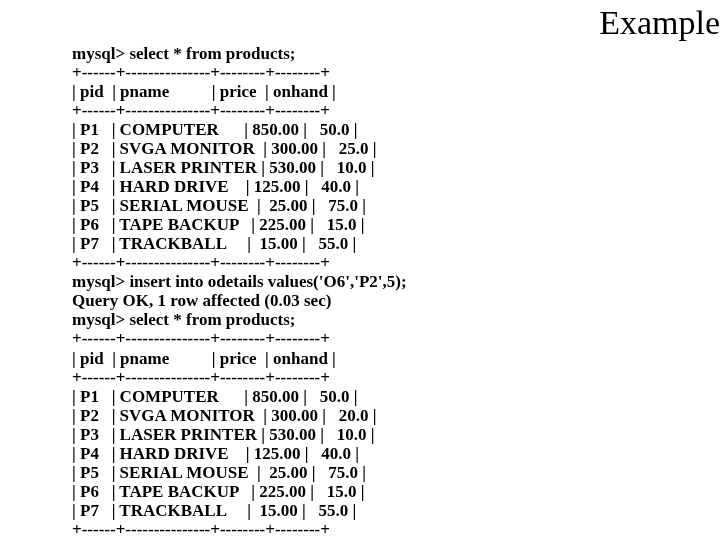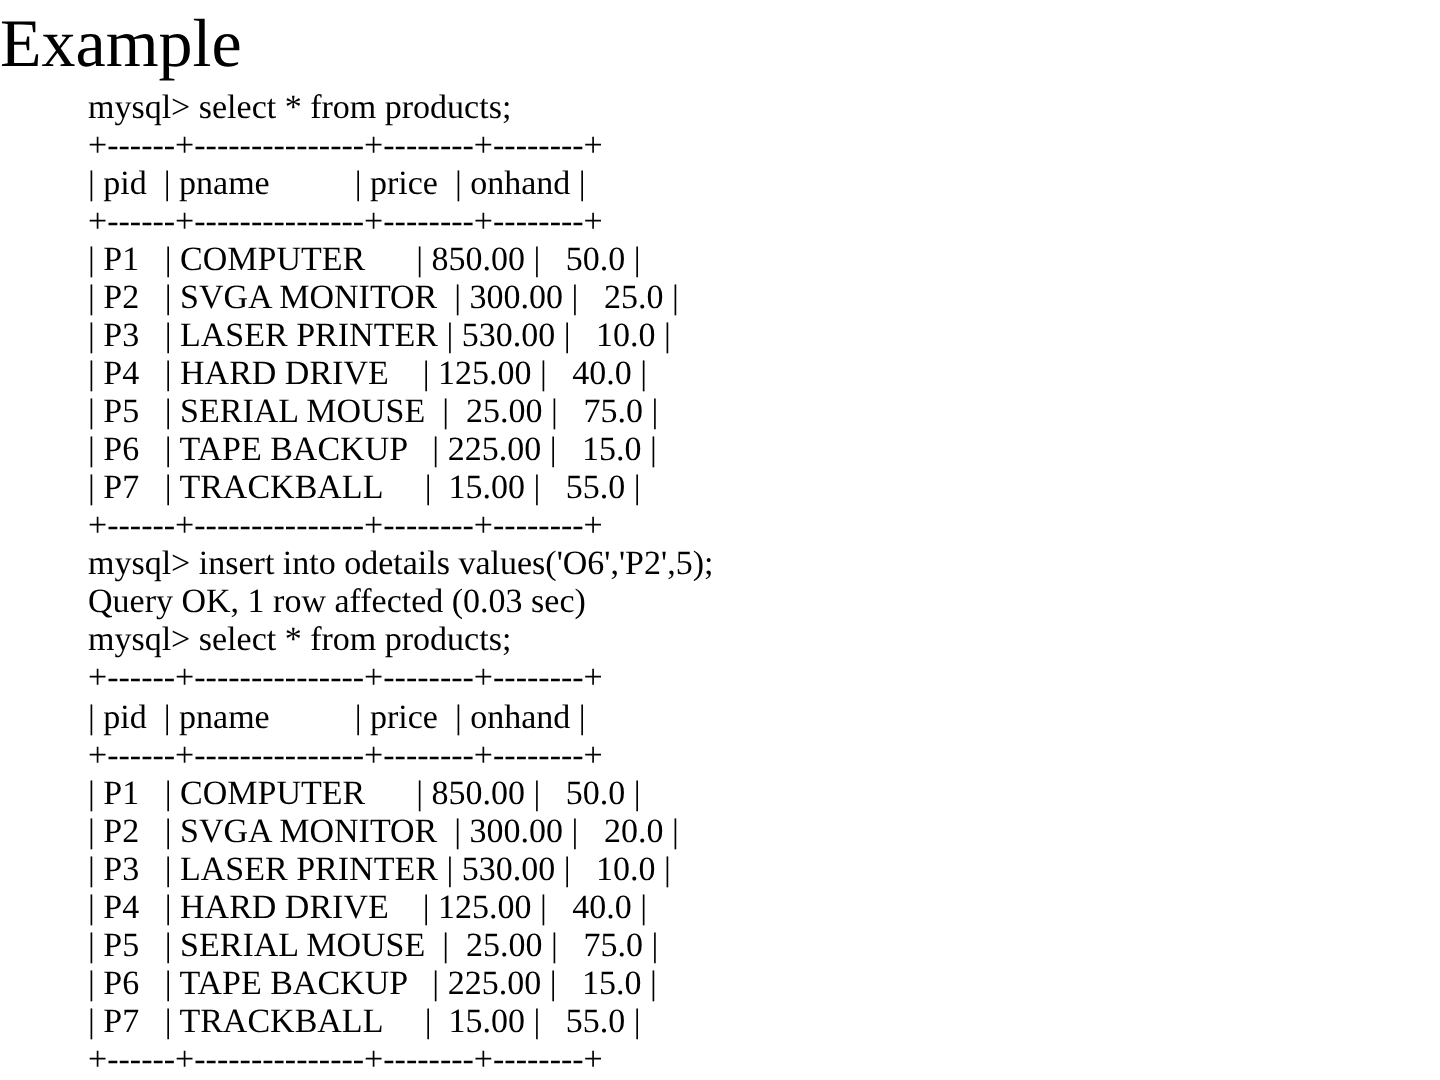--- a/index.html
+++ b/index.html
@@ -6,28 +6,29 @@
     margin: 0;
     padding: 0;
     font-family: "Times New Roman", Times, serif;
     background: #fff;
     width: 720px;
     height: 540px;
     overflow: hidden;
   }
   .title {
     font-size: 34px;
-    text-align: left;
+    text-align: right;
     margin-top: 4px;
     margin-bottom: 2px;
   }
   .content {
-    margin-left: 44px;
+    margin-left: 72px;
     font-size: 17px;
     line-height: 1.12;
     white-space: pre;
+    font-weight: bold;
   }
 </style>
 </head>
 <body>
 
 <div class="title">Example</div>
 <div class="content" id="content"><div>mysql&gt; select * from products;</div><div>+------+---------------+--------+--------+</div><div>| pid  | pname          | price  | onhand |</div><div>+------+---------------+--------+--------+</div><div>| P1   | COMPUTER      | 850.00 |   50.0 |</div><div>| P2   | SVGA MONITOR  | 300.00 |   25.0 |</div><div>| P3   | LASER PRINTER | 530.00 |   10.0 |</div><div>| P4   | HARD DRIVE    | 125.00 |   40.0 |</div><div>| P5   | SERIAL MOUSE  |  25.00 |   75.0 |</div><div>| P6   | TAPE BACKUP   | 225.00 |   15.0 |</div><div>| P7   | TRACKBALL     |  15.00 |   55.0 |</div><div>+------+---------------+--------+--------+</div><div>mysql&gt; insert into odetails values('O6','P2',5);</div><div>Query OK, 1 row affected (0.03 sec)</div><div>mysql&gt; select * from products;</div><div>+------+---------------+--------+--------+</div><div>| pid  | pname          | price  | onhand |</div><div>+------+---------------+--------+--------+</div><div>| P1   | COMPUTER      | 850.00 |   50.0 |</div><div>| P2   | SVGA MONITOR  | 300.00 |   20.0 |</div><div>| P3   | LASER PRINTER | 530.00 |   10.0 |</div><div>| P4   | HARD DRIVE    | 125.00 |   40.0 |</div><div>| P5   | SERIAL MOUSE  |  25.00 |   75.0 |</div><div>| P6   | TAPE BACKUP   | 225.00 |   15.0 |</div><div>| P7   | TRACKBALL     |  15.00 |   55.0 |</div><div>+------+---------------+--------+--------+</div></div>
 
 </body></html>

